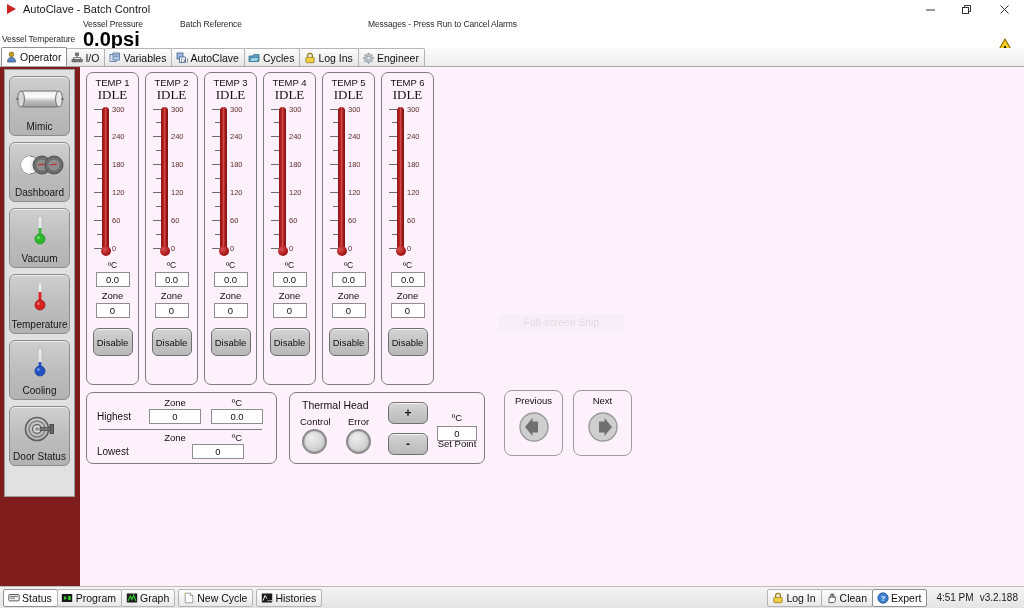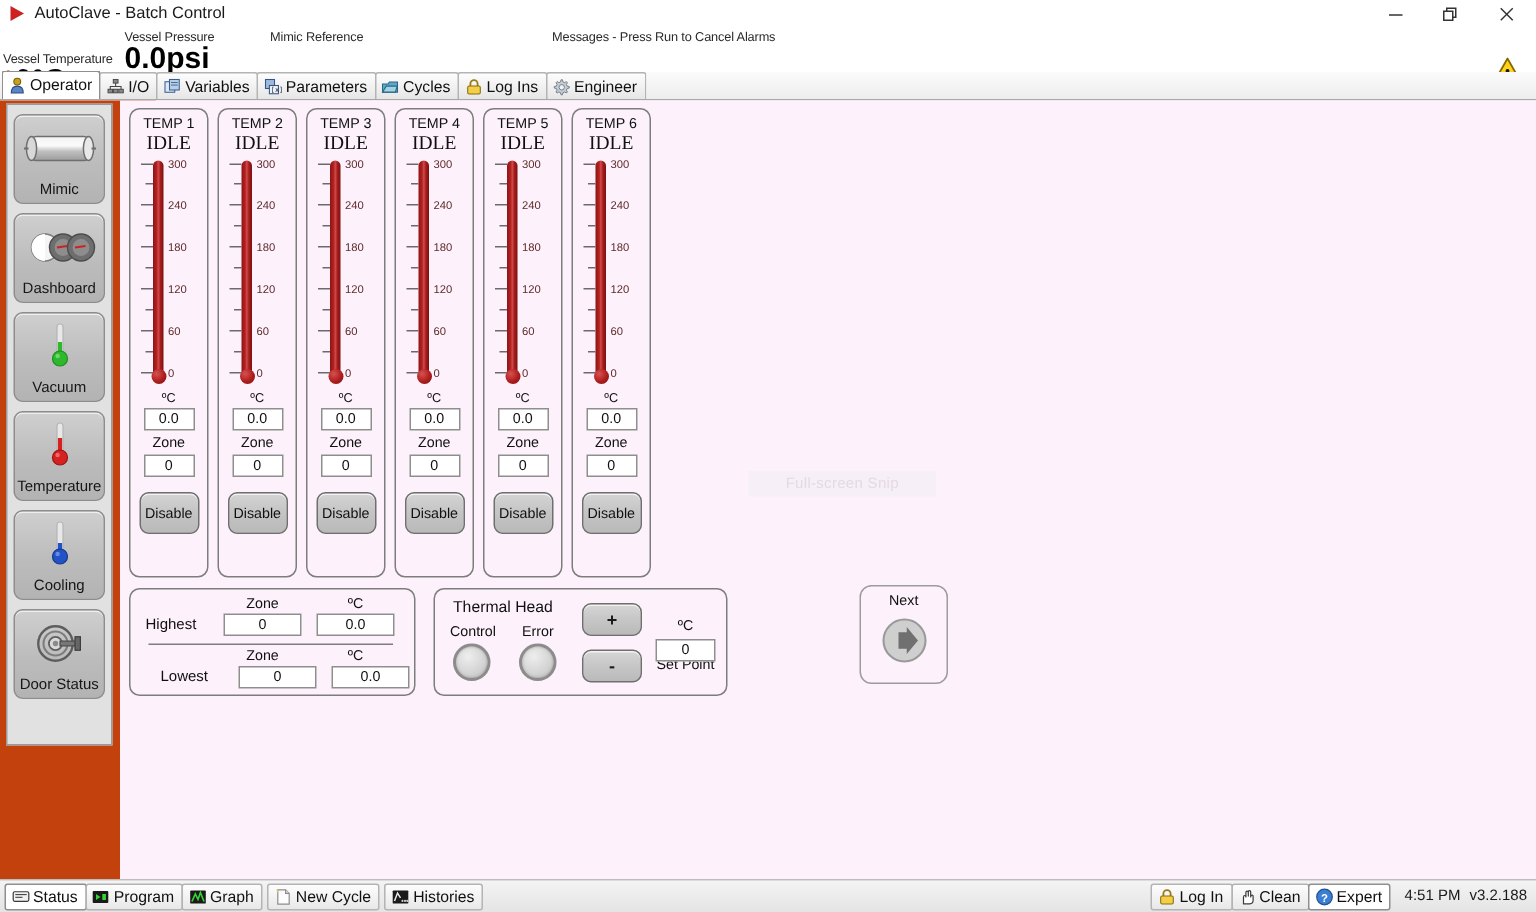--- a/index.html
+++ b/index.html
@@ -103,21 +103,21 @@
   }
   .tab-ico { width: 13px; height: 13px; display:flex; align-items:center; justify-content:center; flex:none;}
 
   
   .body-area {
     position: absolute; left: 0; top: 67px; width: 1024px; height: 519px;
     background: #fdf2fb;
   }
   .sidebar-wrap {
     position: absolute; left: 0; top: 0; width: 104px; height: 519px;
-    background: #c2410c;
+    background: #7f1d1d;
   }
   .sidebar {
     position: absolute; left: 4px; top: 2px; width: 71px; height: 428px;
     background: #e1e1e1;
     border: 1px solid #9a9a9a;
     padding: 6px 0 0 0;
   }
   .navbtn {
     width: 61px; height: 60px; margin: 0 auto 6px auto;
     background: linear-gradient(to bottom,#cfcfcf 0%,#bcbcbc 55%,#b3b3b3 100%);
@@ -320,21 +320,21 @@
         <span>0°C</span>
       </div>
     </div>
 
     <div class="hdr-field" style="left:83px; top:1px;">
       <div class="hdr-label">Vessel Pressure</div>
       <div class="hdr-value big">0.0psi</div>
     </div>
 
     <div class="hdr-field" style="left:180px; top:1px;">
-      <div class="hdr-label">Mimic Reference</div>
+      <div class="hdr-label">Batch Reference</div>
       <div class="hdr-value"></div>
     </div>
 
     <div class="hdr-field" style="left:368px; top:1px;">
       <div class="hdr-label">Messages - Press Run to Cancel Alarms</div>
     </div>
 
     <span class="warn-tri">
       <svg width="28" height="28" viewBox="0 0 28 28">
         <polygon points="14,3 26.5,25 1.5,25" fill="#ffd21e" stroke="#8a6a00" stroke-width="1.2" stroke-linejoin="round"></polygon>
@@ -382,21 +382,21 @@
     </div>
 
     <div class="tab">
       <span class="tab-ico">
         <svg width="12" height="12" viewBox="0 0 12 12">
           <rect x="1" y="1" width="6" height="6" fill="#9db9dd" stroke="#35558a" stroke-width=".7"></rect>
           <rect x="3.6" y="5" width="6" height="5.5" fill="#eef3fa" stroke="#35558a" stroke-width=".7"></rect>
           <text x="4.5" y="9.6" font-size="4.6" fill="#223" font-family="monospace">[x]</text>
         </svg>
       </span>
-      <span>Parameters</span>
+      <span>AutoClave</span>
     </div>
 
     <div class="tab">
       <span class="tab-ico">
         <svg width="12" height="12" viewBox="0 0 12 12">
           <path d="M1 4 L4.6 4 L5.6 2.6 L11 2.6 L11 9.4 L1 9.4 Z" fill="#5fa8c9" stroke="#2c6782" stroke-width=".7"></path>
           <path d="M3.5 5.4 L10.8 5.4 L9.5 9.4 L1 9.4 Z" fill="#9ed4e6" stroke="#2c6782" stroke-width=".7"></path>
         </svg>
       </span>
       <span>Cycles</span>
@@ -720,21 +720,21 @@
           <span class="hl-name">Highest</span>
           <span class="hl-box" style="width:52px; margin-left:4px;">0</span>
           <span class="hl-box" style="width:52px; margin-left:10px;">0.0</span>
         </div>
 
         <div class="hl-sep"></div>
 
         <div class="hl-colhdr" style="position:absolute; left:62px; top:39px; width:52px;">Zone</div>
         <div class="hl-colhdr" style="position:absolute; left:124px; top:39px; width:52px;">ºC</div>
 
-        <div class="hilo-row" style="left:20px; top:51px;">
+        <div class="hilo-row" style="left:10px; top:51px;gap:43px;">
           <span class="hl-name">Lowest</span>
           <span class="hl-box" style="width:52px; margin-left:4px;">0</span>
           <span class="hl-box" style="width:52px; margin-left:10px;">0.0</span>
         </div>
       </div>
 
       <div class="panel thead">
         <div class="th-title">Thermal Head</div>
 
         <div class="lamp-lbl" style="left:10px; top:23px;">Control</div>
@@ -744,20 +744,29 @@
         <div class="lamp" style="left:56px; top:36px;"></div>
 
         <div class="pmbtn" style="left:98px; top:9px;">+</div>
         <div class="pmbtn" style="left:98px; top:40px;">-</div>
 
         <div class="sp-lbl" style="left:140px; top:5px;margin-top:40px;">Set Point</div>
         <div class="sp-lbl" style="left:140px; top:19px;">ºC</div>
         <div class="sp-box" style="left:147px; top:33px;">0</div>
       </div>
 
+      <div class="navcard" style="left:424px;">
+        <span class="navcard-lbl">Previous</span>
+        <span class="navcard-ico">
+          <svg width="32" height="32" viewBox="0 0 32 32">
+            <circle cx="16" cy="16" r="14" fill="#cfcfcf" stroke="#9a9a9a" stroke-width="1.4"></circle>
+            <path d="M20 10.5 L20 21.5 L14.5 21.5 L14.5 25 L7 16 L14.5 7 L14.5 10.5 Z" fill="#707070"></path>
+          </svg>
+        </span>
+      </div>
 
       <div class="navcard" style="left:493px;">
         <span class="navcard-lbl">Next</span>
         <span class="navcard-ico">
           <svg width="32" height="32" viewBox="0 0 32 32">
             <circle cx="16" cy="16" r="14" fill="#cfcfcf" stroke="#9a9a9a" stroke-width="1.4"></circle>
             <path d="M12 10.5 L12 21.5 L17.5 21.5 L17.5 25 L25 16 L17.5 7 L17.5 10.5 Z" fill="#707070"></path>
           </svg>
         </span>
       </div>

